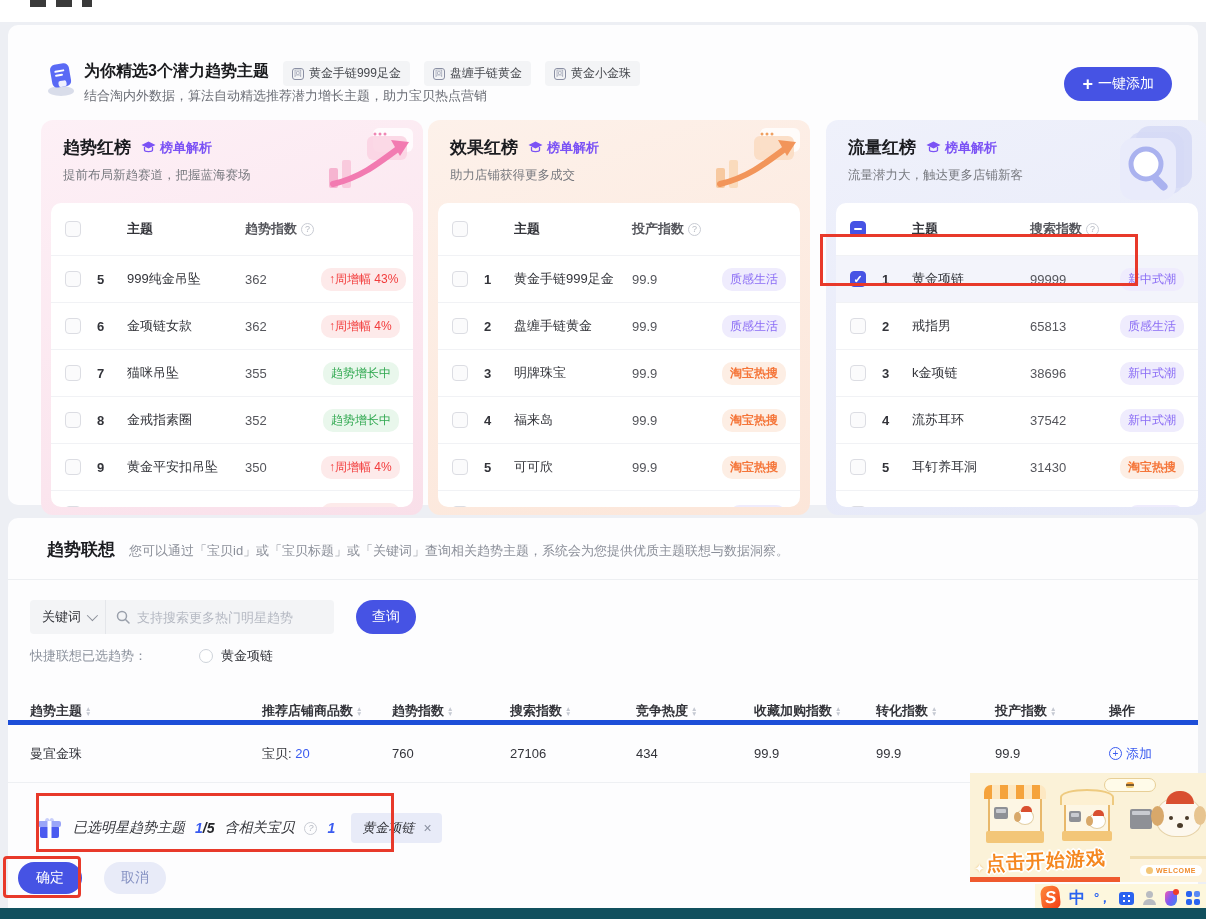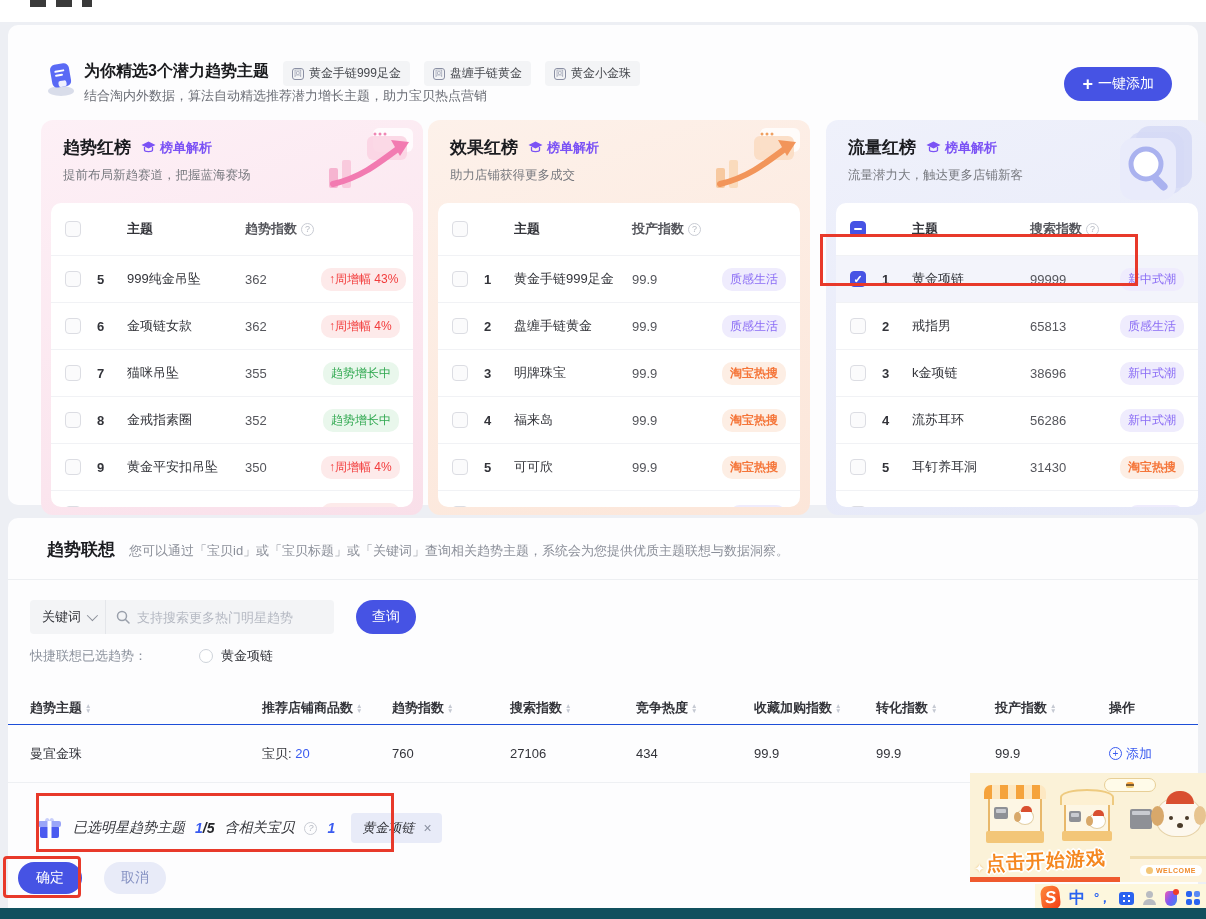--- a/index.html
+++ b/index.html
@@ -63,21 +63,21 @@
   .search-box { display:flex; align-items:center; gap:7px; width:228px; height:34px; background:#f3f4f6; border-radius:0 4px 4px 0; padding:0 10px; }
   .search-input { flex:1; border:none; outline:none; background:transparent; font-size:13px; color:#33343a; font-family:inherit; }
   .search-input::placeholder { color:#b4b8c2; }
   .query-btn { margin-left:22px; width:60px; height:34px; background:#4653e4; color:#fff; border:none; border-radius:17px; font-size:14px; cursor:pointer; font-family:inherit; }
   .quick-row { display:flex; align-items:center; gap:8px; margin:13px 0 0 22px; font-size:13px; }
   .quick-label { color:#8b919c; }
   .radio { width:14px; height:14px; border:1.5px solid #ced3da; border-radius:50%; background:#fff; margin-left:44px; cursor:pointer; flex:none; }
   .quick-option { color:#33343a; }
 
   .tbl-header, .tbl-row { display:flex; align-items:center; padding-left:22px; }
-  .tbl-header { margin-top:26px; height:34px; border-bottom:1px solid #1d4ed8; font-size:13px; font-weight:bold; color:#33343a; }
+  .tbl-header { margin-top:26px; height:34px; border-bottom:5px solid #1d4ed8; font-size:13px; font-weight:bold; color:#33343a;align-items:flex-end; }
   .tbl-row { height:58px; border-bottom:1px solid #eef0f3; font-size:13px; color:#33343a; }
   .hcell { display:flex; align-items:center; gap:3px; cursor:pointer; }
   .col-topic{width:232px;} .col-items{width:130px;} .col-trend{width:118px;} .col-search{width:126px;}
   .col-compete{width:118px;} .col-favcart{width:122px;} .col-convert{width:119px;} .col-roi{width:114px;} .col-action{flex:1;}
   .sort { display:inline-flex; flex-direction:column; line-height:0; }
   .sort i { font-style:normal; font-size:6.5px; color:#c5c9d2; line-height:5px; }
   .link { color:#3a5bf0; text-decoration:none; cursor:pointer; }
   .add-action { display:inline-flex; align-items:center; gap:4px; color:#3a5bf0; font-size:13px; cursor:pointer; }
   .plus-circle { width:13px; height:13px; border:1px solid #3a5bf0; border-radius:50%; display:inline-flex; align-items:center; justify-content:center; font-size:10px; line-height:1; }
 
@@ -396,21 +396,21 @@
           <span class="cb"></span>
           <span class="ct-rank">3</span>
             <span class="ct-topic">k金项链</span>
           <span class="ct-val">38696</span>
             <span class="badge badge-purple">新中式潮</span>
         </div>
         <div class="ct-row">
           <span class="cb"></span>
           <span class="ct-rank">4</span>
             <span class="ct-topic">流苏耳环</span>
-          <span class="ct-val">56286</span>
+          <span class="ct-val">37542</span>
             <span class="badge badge-purple">新中式潮</span>
         </div>
         <div class="ct-row">
           <span class="cb"></span>
           <span class="ct-rank">5</span>
             <span class="ct-topic">耳钉养耳洞</span>
           <span class="ct-val">31430</span>
             <span class="badge badge-orange">淘宝热搜</span>
         </div>
         <div class="ct-row">

